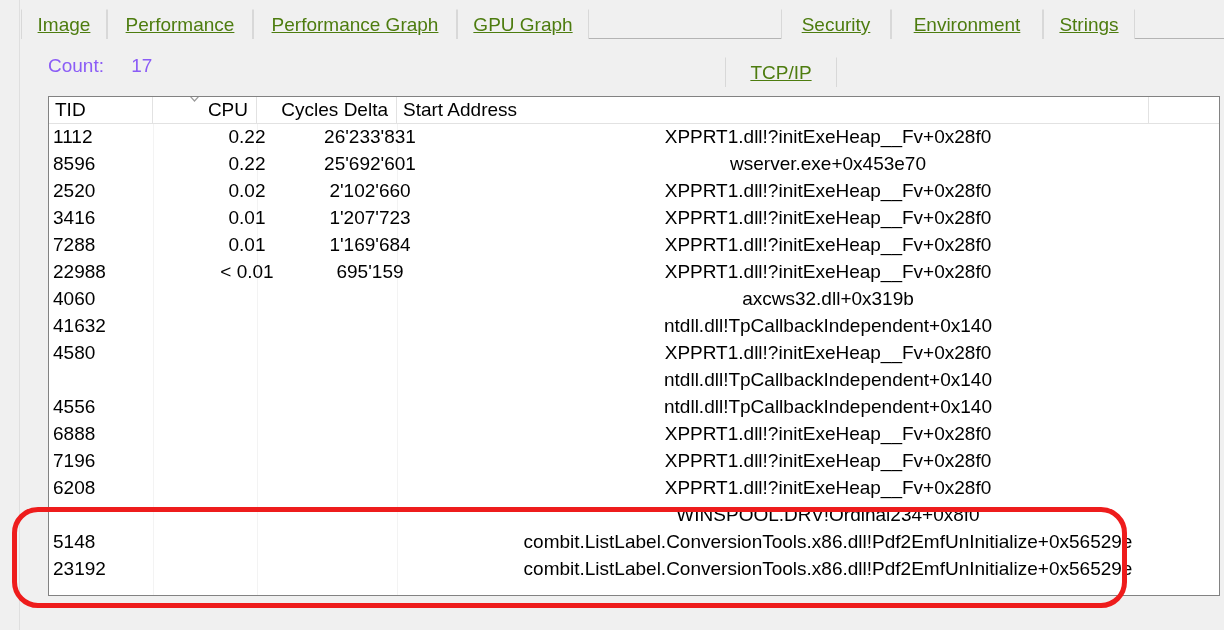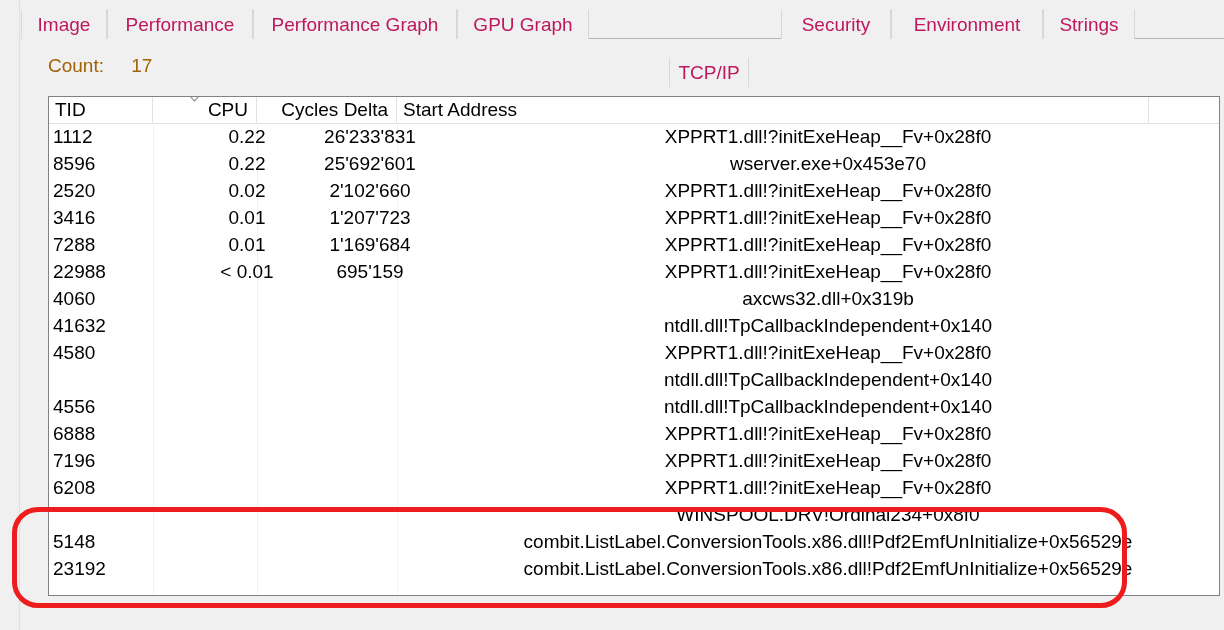--- a/index.html
+++ b/index.html
@@ -59,46 +59,47 @@
   .tab {
     position: absolute;
     top: 5px;
     height: 30px;
     box-sizing: border-box;
     background: #f0f0f0;
     border-left: 1px solid #d8d8d8;
     border-right: 1px solid #d8d8d8;
     border-top: 1px solid #f0f0f0;
     font-size: 19px;
-    color: #be185d;
+    color: #4d7c0f;
     line-height: 29px;
     text-align: center;
     white-space: nowrap;
     cursor: default;
+    text-decoration: underline;
   }
   .tab.selected {
     top: 0px;
     height: 36px;
     background: #ffffff;
     border: 1px solid #b4b4b4;
     border-bottom: 1px solid #ffffff;
     border-radius: 3px 3px 0 0;
     line-height: 34px;
     font-weight: normal;
     z-index: 5;
   }
 
   
   #count-row {
     position: absolute;
     left: 48px;
     top: 55px;
     height: 28px;
     font-size: 19px;
-    color: #a16207;
+    color: #8b5cf6;
     white-space: nowrap;
   }
   #count-row .count-label { display: inline-block; }
   #count-row .count-value {
     display: inline-block;
     margin-left: 22px;
   }
 
   
   #thread-list {
@@ -194,21 +195,21 @@
 <div id="window-frame">
   <div class="frame-edge-top"></div>
   <div class="frame-edge-left"></div>
 
   <div id="tab-strip">
     <div class="tab-strip-baseline"></div>
   <div class="tab" style="left: 0px; width: 86px;">Image</div>
       <div class="tab" style="left: 86px; width: 146px;">Performance</div>
       <div class="tab" style="left: 232px; width: 204px;">Performance Graph</div>
       <div class="tab" style="left: 436px; width: 132px;">GPU Graph</div>
-      <div class="tab" style="left: 648px; width: 80px; margin-top: 48px;">TCP/IP</div>
+      <div class="tab" style="left: 704px; width: 112px; margin-top: 48px;">TCP/IP</div>
       <div class="tab" style="left: 870px; width: 152px;">Environment</div>
       <div class="tab" style="left: 760px; width: 110px;">Security</div>
       <div class="tab" style="left: 1022px; width: 92px;">Strings</div>
     </div>
 
   <div id="count-row">
     <span class="count-label">Count:</span>
     <span class="count-value">17</span>
   </div>
 

